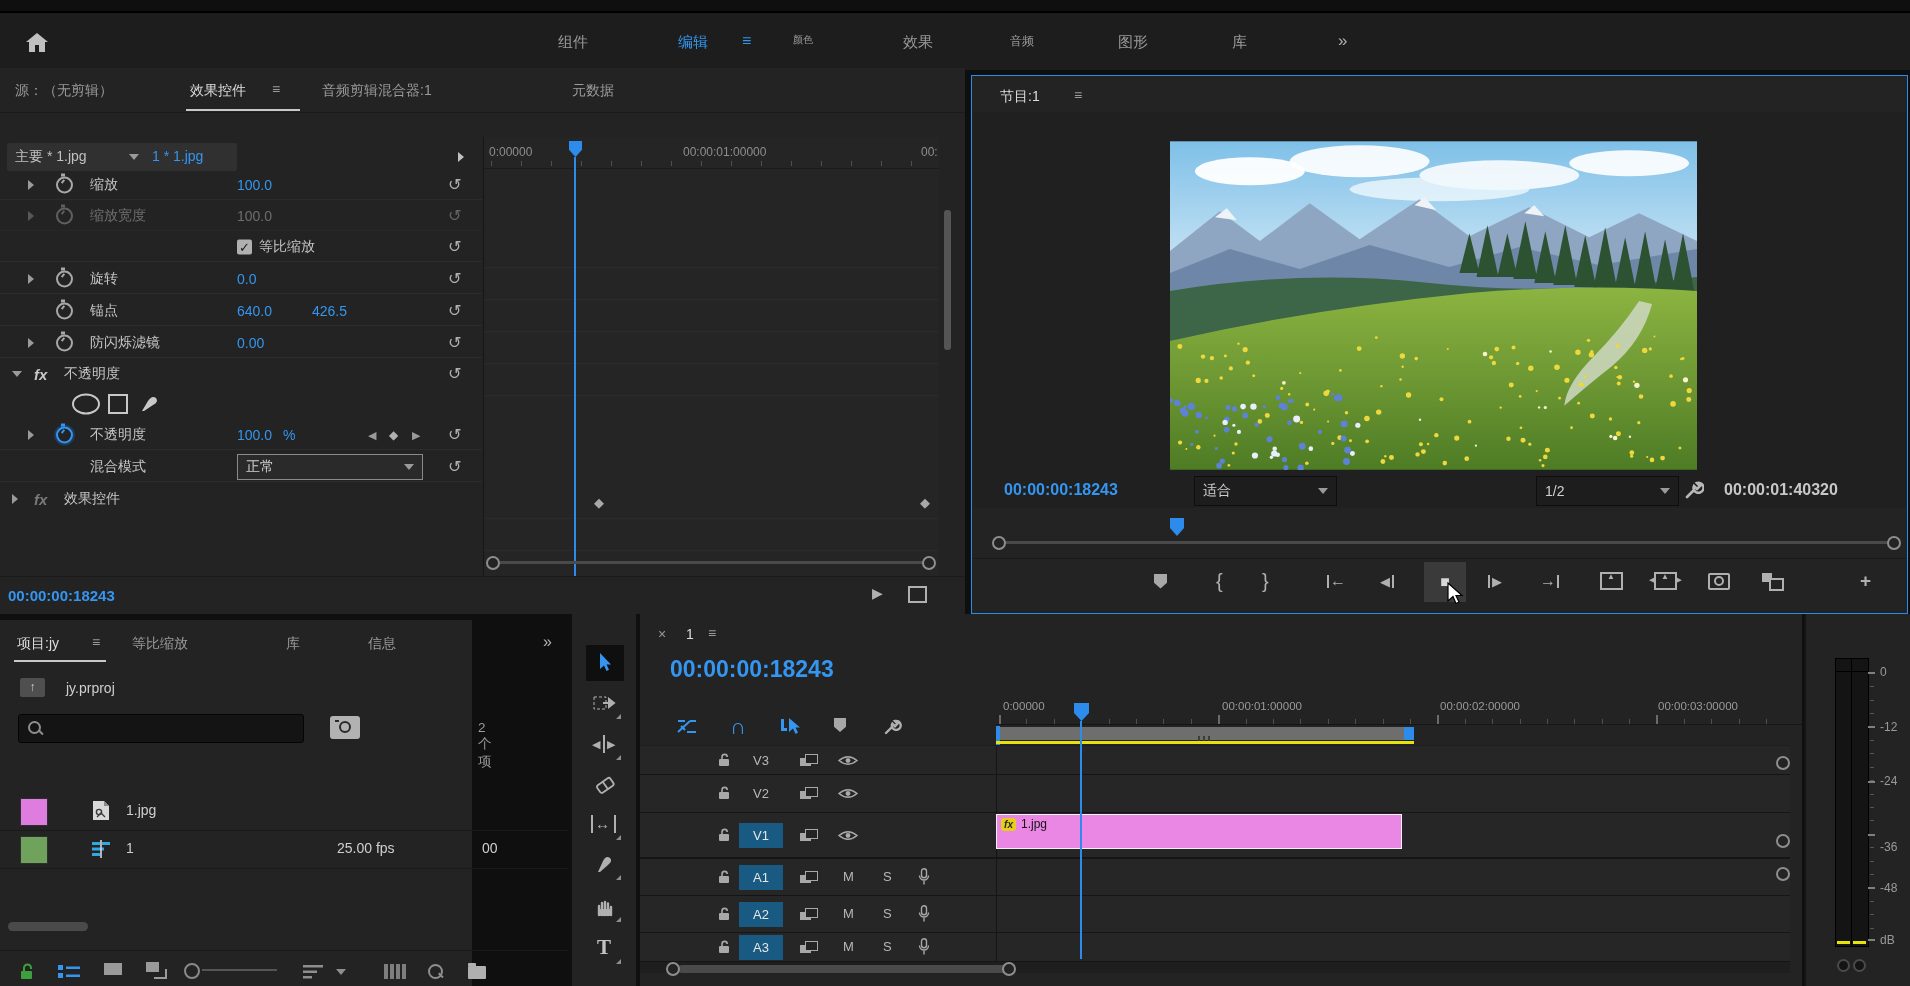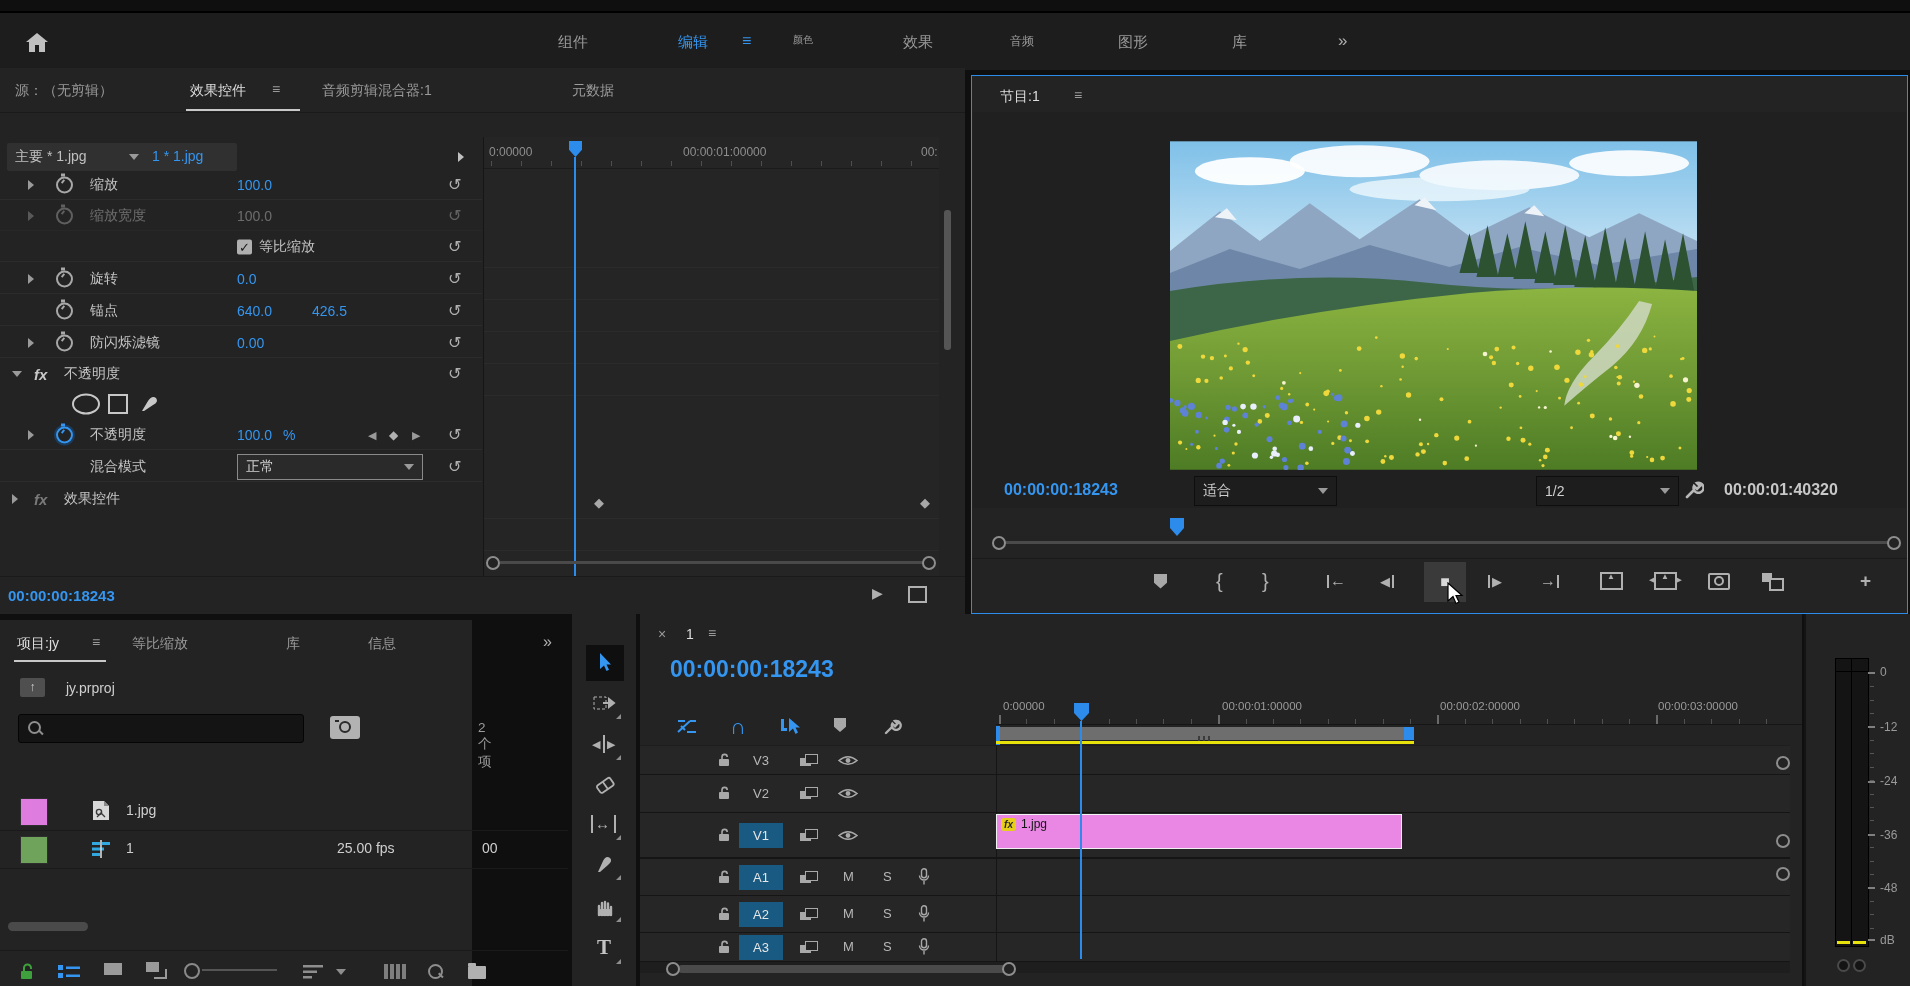--- a/index.html
+++ b/index.html
@@ -772,21 +772,21 @@
       <div style="position:absolute;left:15px;top:0;width:1px;height:287px;background:#000;"></div>
       <div style="position:absolute;left:0;top:12px;width:32px;height:1px;background:#000;"></div>
       <div style="position:absolute;left:1px;bottom:2px;width:13px;height:3px;background:#e8e20c;"></div>
       <div style="position:absolute;left:17px;bottom:2px;width:13px;height:3px;background:#e8e20c;"></div>
     </div>
     <div style="position:absolute;left:64px;top:59px;width:4px;height:268px;background:repeating-linear-gradient(to bottom,#555 0 1px,transparent 1px 13.4px);"></div>
     <div style="position:absolute;left:62px;top:58px;width:7px;height:2px;background:#808080;box-shadow:0 54px #808080,0 109px #808080,0 162px #808080,0 215px #808080,0 267px #808080;"></div>
     <span class="gray" style="position:absolute;left:74px;top:51px;font-size:12px;">0</span>
     <span class="gray" style="position:absolute;left:74px;top:106px;font-size:12px;">-12</span>
     <span class="gray" style="position:absolute;left:74px;top:160px;font-size:12px;">-24</span>
-    <span class="gray" style="position:absolute;left:74px;top:214px;font-size:12px;">-36</span>
+    <span class="gray" style="position:absolute;left:74px;top:226px;font-size:12px;">-36</span>
     <span class="gray" style="position:absolute;left:74px;top:267px;font-size:12px;">-48</span>
     <span class="gray" style="position:absolute;left:74px;top:319px;font-size:12px;">dB</span>
     <span style="position:absolute;left:31px;top:345px;width:9px;height:9px;border:2px solid #4a4a4a;border-radius:50%;background:#141414;"></span>
     <span style="position:absolute;left:47px;top:345px;width:9px;height:9px;border:2px solid #4a4a4a;border-radius:50%;background:#141414;"></span>
   </div>
 
   <svg width="20" height="24" style="position:absolute;left:1447px;top:582px;z-index:99;">
     <polygon points="1,1 1,19 6,14.5 9,21.5 12,20 9,13.5 15,13.5" fill="#ffffff" stroke="#000000" stroke-width="1.2"></polygon>
   </svg>
 </div>

